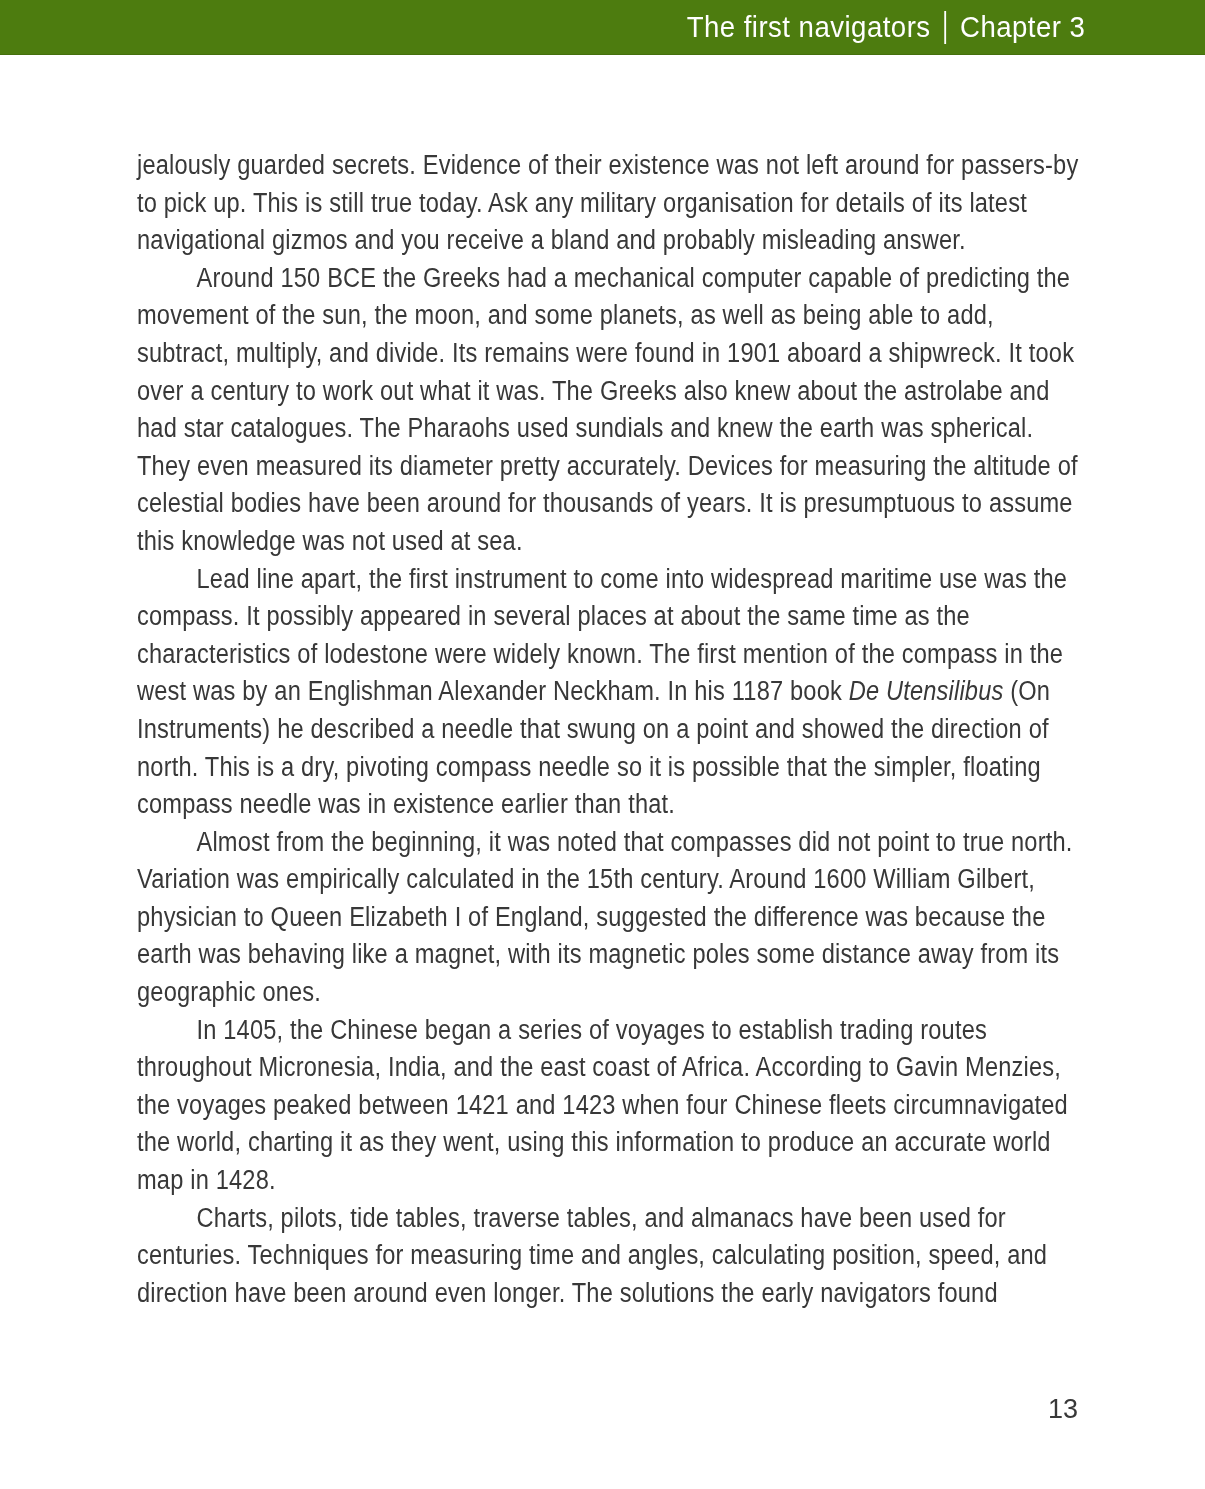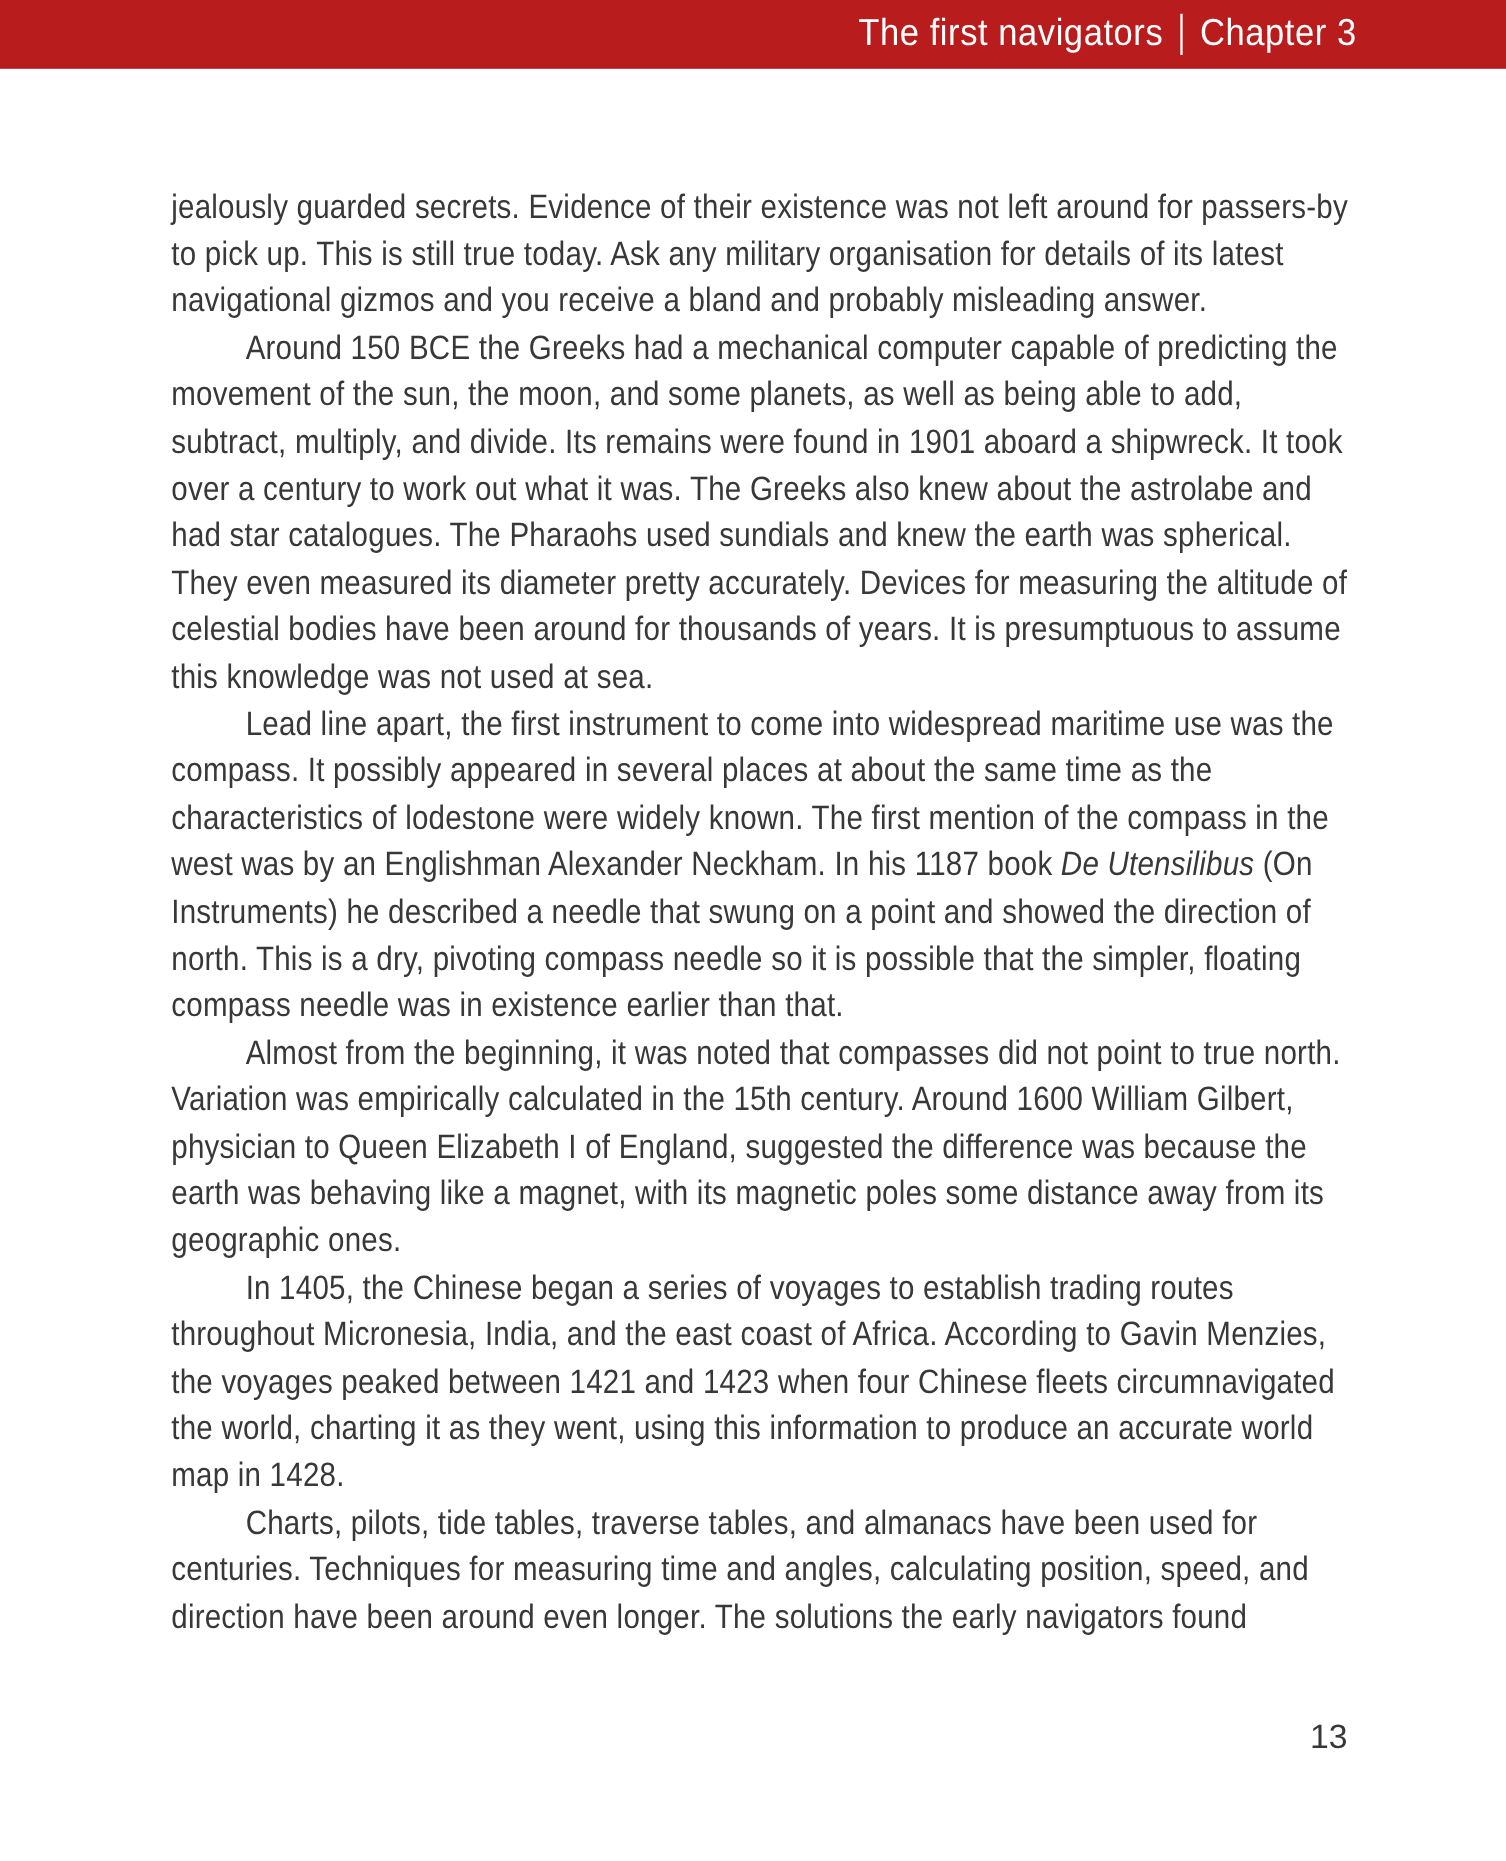--- a/index.html
+++ b/index.html
@@ -78,33 +78,33 @@
     font-size: 27px;
     font-weight: 300;
     line-height: 30px;
   }
 </style>
 </head>
 <body>
 
 <div class="page">
 
-  <header class="chapter-header" style="background: #b91c1c; color: rgb(255, 255, 255);">
+  <header class="chapter-header" style="background: #4d7c0f; color: rgb(255, 255, 255);">
     <div class="header-inner">
       <span>The first navigators</span>
       <span class="header-divider"></span>
       <span>Chapter 3</span>
     </div>
   </header>
 
   <main class="body-text" style="color: rgb(56, 56, 56);">
 
   <p class="para"><span>jealously guarded secrets. Evidence of their existence was not left around for passers-by to pick up. This is still true today. Ask any military organisation for details of its latest navigational gizmos and you receive a bland and probably misleading answer.</span></p>
       <p class="para indent"><span>Around 150 BCE the Greeks had a mechanical computer capable of predicting the movement of the sun, the moon, and some planets, as well as being able to add, subtract, multiply, and divide. Its remains were found in 1901 aboard a shipwreck. It took over a century to work out what it was. The Greeks also knew about the astrolabe and had star catalogues. The Pharaohs used sundials and knew the earth was spherical. They even measured its diameter pretty accurately. Devices for measuring the altitude of celestial bodies have been around for thousands of years. It is presumptuous to assume this knowledge was not used at sea.</span></p>
       <p class="para indent"><span>Lead line apart, the first instrument to come into widespread maritime use was the compass. It possibly appeared in several places at about the same time as the characteristics of lodestone were widely known. The first mention of the compass in the west was by an Englishman Alexander Neckham. In his 1187 book </span><em>De Utensilibus</em><span> (On Instruments) he described a needle that swung on a point and showed the direction of north. This is a dry, pivoting compass needle so it is possible that the simpler, floating compass needle was in existence earlier than that.</span></p>
       <p class="para indent"><span>Almost from the beginning, it was noted that compasses did not point to true north. Variation was empirically calculated in the 15th century. Around 1600 William Gilbert, physician to Queen Elizabeth I of England, suggested the difference was because the earth was behaving like a magnet, with its magnetic poles some distance away from its geographic ones.</span></p>
       <p class="para indent"><span>In 1405, the Chinese began a series of voyages to establish trading routes throughout Micronesia, India, and the east coast of Africa. According to Gavin Menzies, the voyages peaked between 1421 and 1423 when four Chinese fleets circumnavigated the world, charting it as they went, using this information to produce an accurate world map in 1428.</span></p>
       <p class="para indent"><span>Charts, pilots, tide tables, traverse tables, and almanacs have been used for centuries. Techniques for measuring time and angles, calculating position, speed, and direction have been around even longer. The solutions the early navigators found</span></p>
     </main>
 
-  <div class="page-number" style="color: rgb(56, 56, 56);">13</div>
+  <div class="page-number" style="color: rgb(56, 56, 56); margin-top: 20px;">13</div>
 
 </div>
 
 </body></html>

